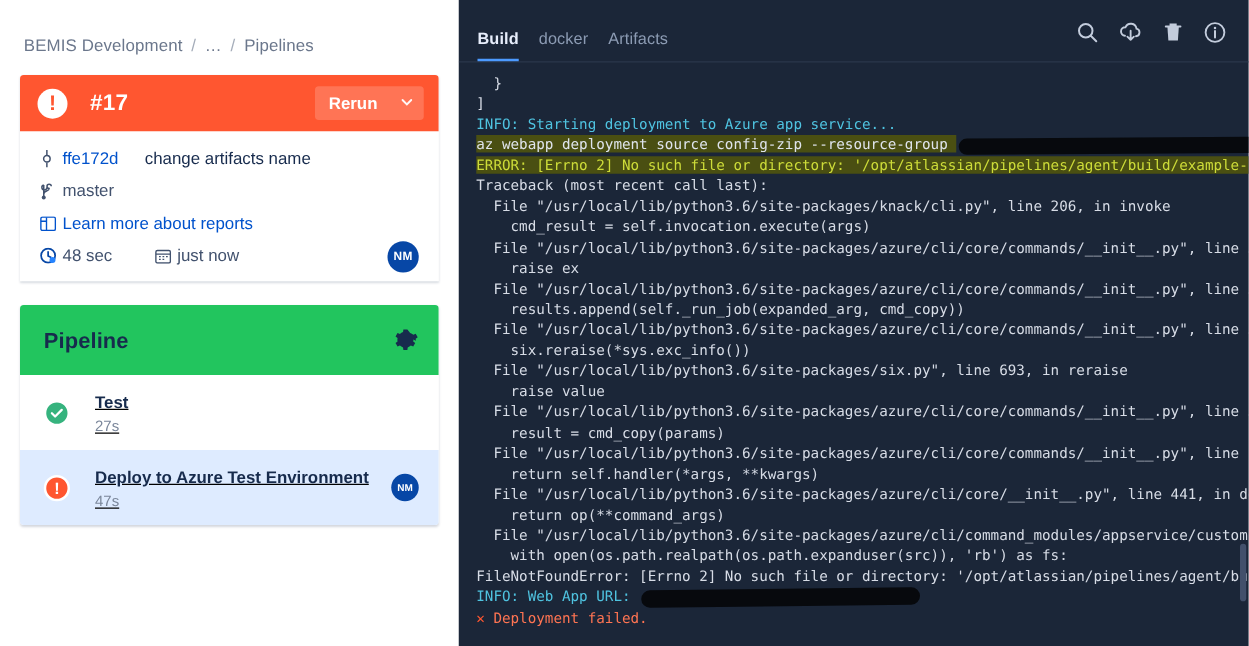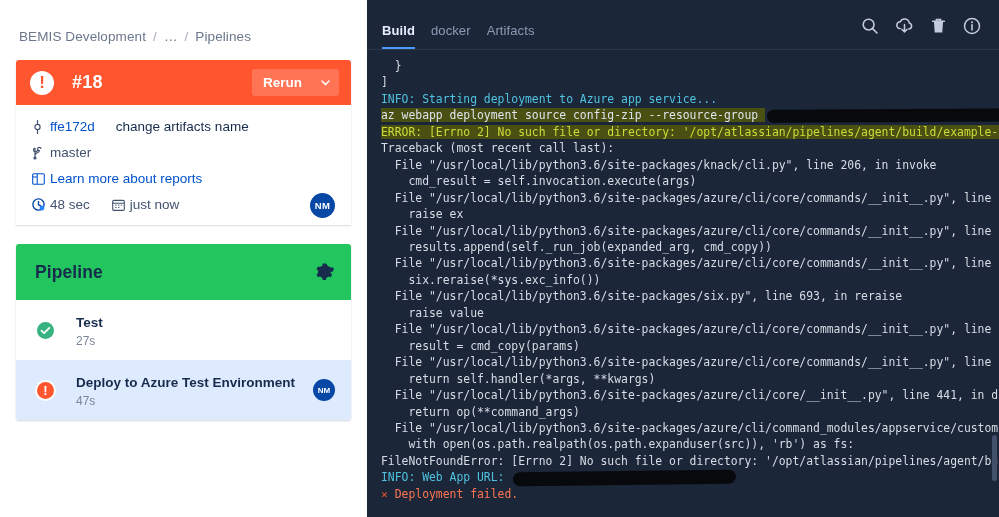--- a/index.html
+++ b/index.html
@@ -75,21 +75,21 @@
   .meta-row:last-child { margin-bottom: 0; }
   .mi {
     width: 18px; flex: 0 0 18px;
     display: flex; align-items: center; justify-content: flex-start;
     color: #42526e;
   }
   .commit-hash { color: #0052cc; margin-right: 21px; }
   .commit-msg { color: #172b4d; }
   .branch-name { color: #42526e; }
   .reports-link { color: #0052cc; font-weight: 400; font-size: 13.5px; }
-  .time-row { gap: 0; position: relative; text-align: center; }
+  .time-row { gap: 12px; position: relative; text-align: center; }
   .time-chunk { display: flex; align-items: center; margin-right: 22px; }
   .avatar {
     position: absolute; right: 0; top: -4px;
     width: 25px; height: 25px; border-radius: 50%;
     background: #0747a6; color: #fff;
     font-size: 9.5px; font-weight: 700;
     display: flex; align-items: center; justify-content: center;
     letter-spacing: .3px;
   }
 
@@ -128,21 +128,21 @@
   .step.ok { background: #fff; }
   .step.sel { background: #deebff; }
   .sdot {
     width: 21px; height: 21px; border-radius: 50%;
     display: flex; align-items: center; justify-content: center;
     color: #fff; font-size: 12px; font-weight: bold; line-height: 1;
     flex: 0 0 21px; border: 2px solid #fff;
   }
   .sdot.green { background: #36b37e; }
   .sdot.red { background: #ff5630; font-size: 13px; }
-  .stext { margin-left: 20px; }
+  .stext { margin-left: 20px; text-decoration: underline; }
   .sname { font-size: 13.5px; font-weight: 700; color: #172b4d; }
   .sdur { font-size: 12px; color: #7a869a; margin-top: 3px; }
   .step .avatar-sm {
     position: absolute; right: 16px; top: 19px;
     width: 22px; height: 22px; border-radius: 50%;
     background: #0747a6; color: #fff;
     font-size: 8px; font-weight: 700;
     display: flex; align-items: center; justify-content: center;
   }
 
@@ -218,21 +218,21 @@
       <span class="crumb-link">BEMIS Development</span>
       <span class="sep">/</span>
       <span class="crumb-link">…</span>
       <span class="sep">/</span>
       <span class="crumb-link">Pipelines</span>
     </div>
 
     <div class="status-card">
       <div class="status-head">
         <span class="status-icon">!</span>
-        <span class="build-no">#18</span>
+        <span class="build-no">#17</span>
         <button class="rerun-btn">
           <span>Rerun</span>
           <span class="chev">
             <svg width="9" height="6" viewBox="0 0 9 6">
                 <path d="M1 1l3.5 3.5L8 1" stroke="#fff" stroke-width="1.6" fill="none" stroke-linecap="round"></path>
               </svg>
           </span>
         </button>
       </div>
 

